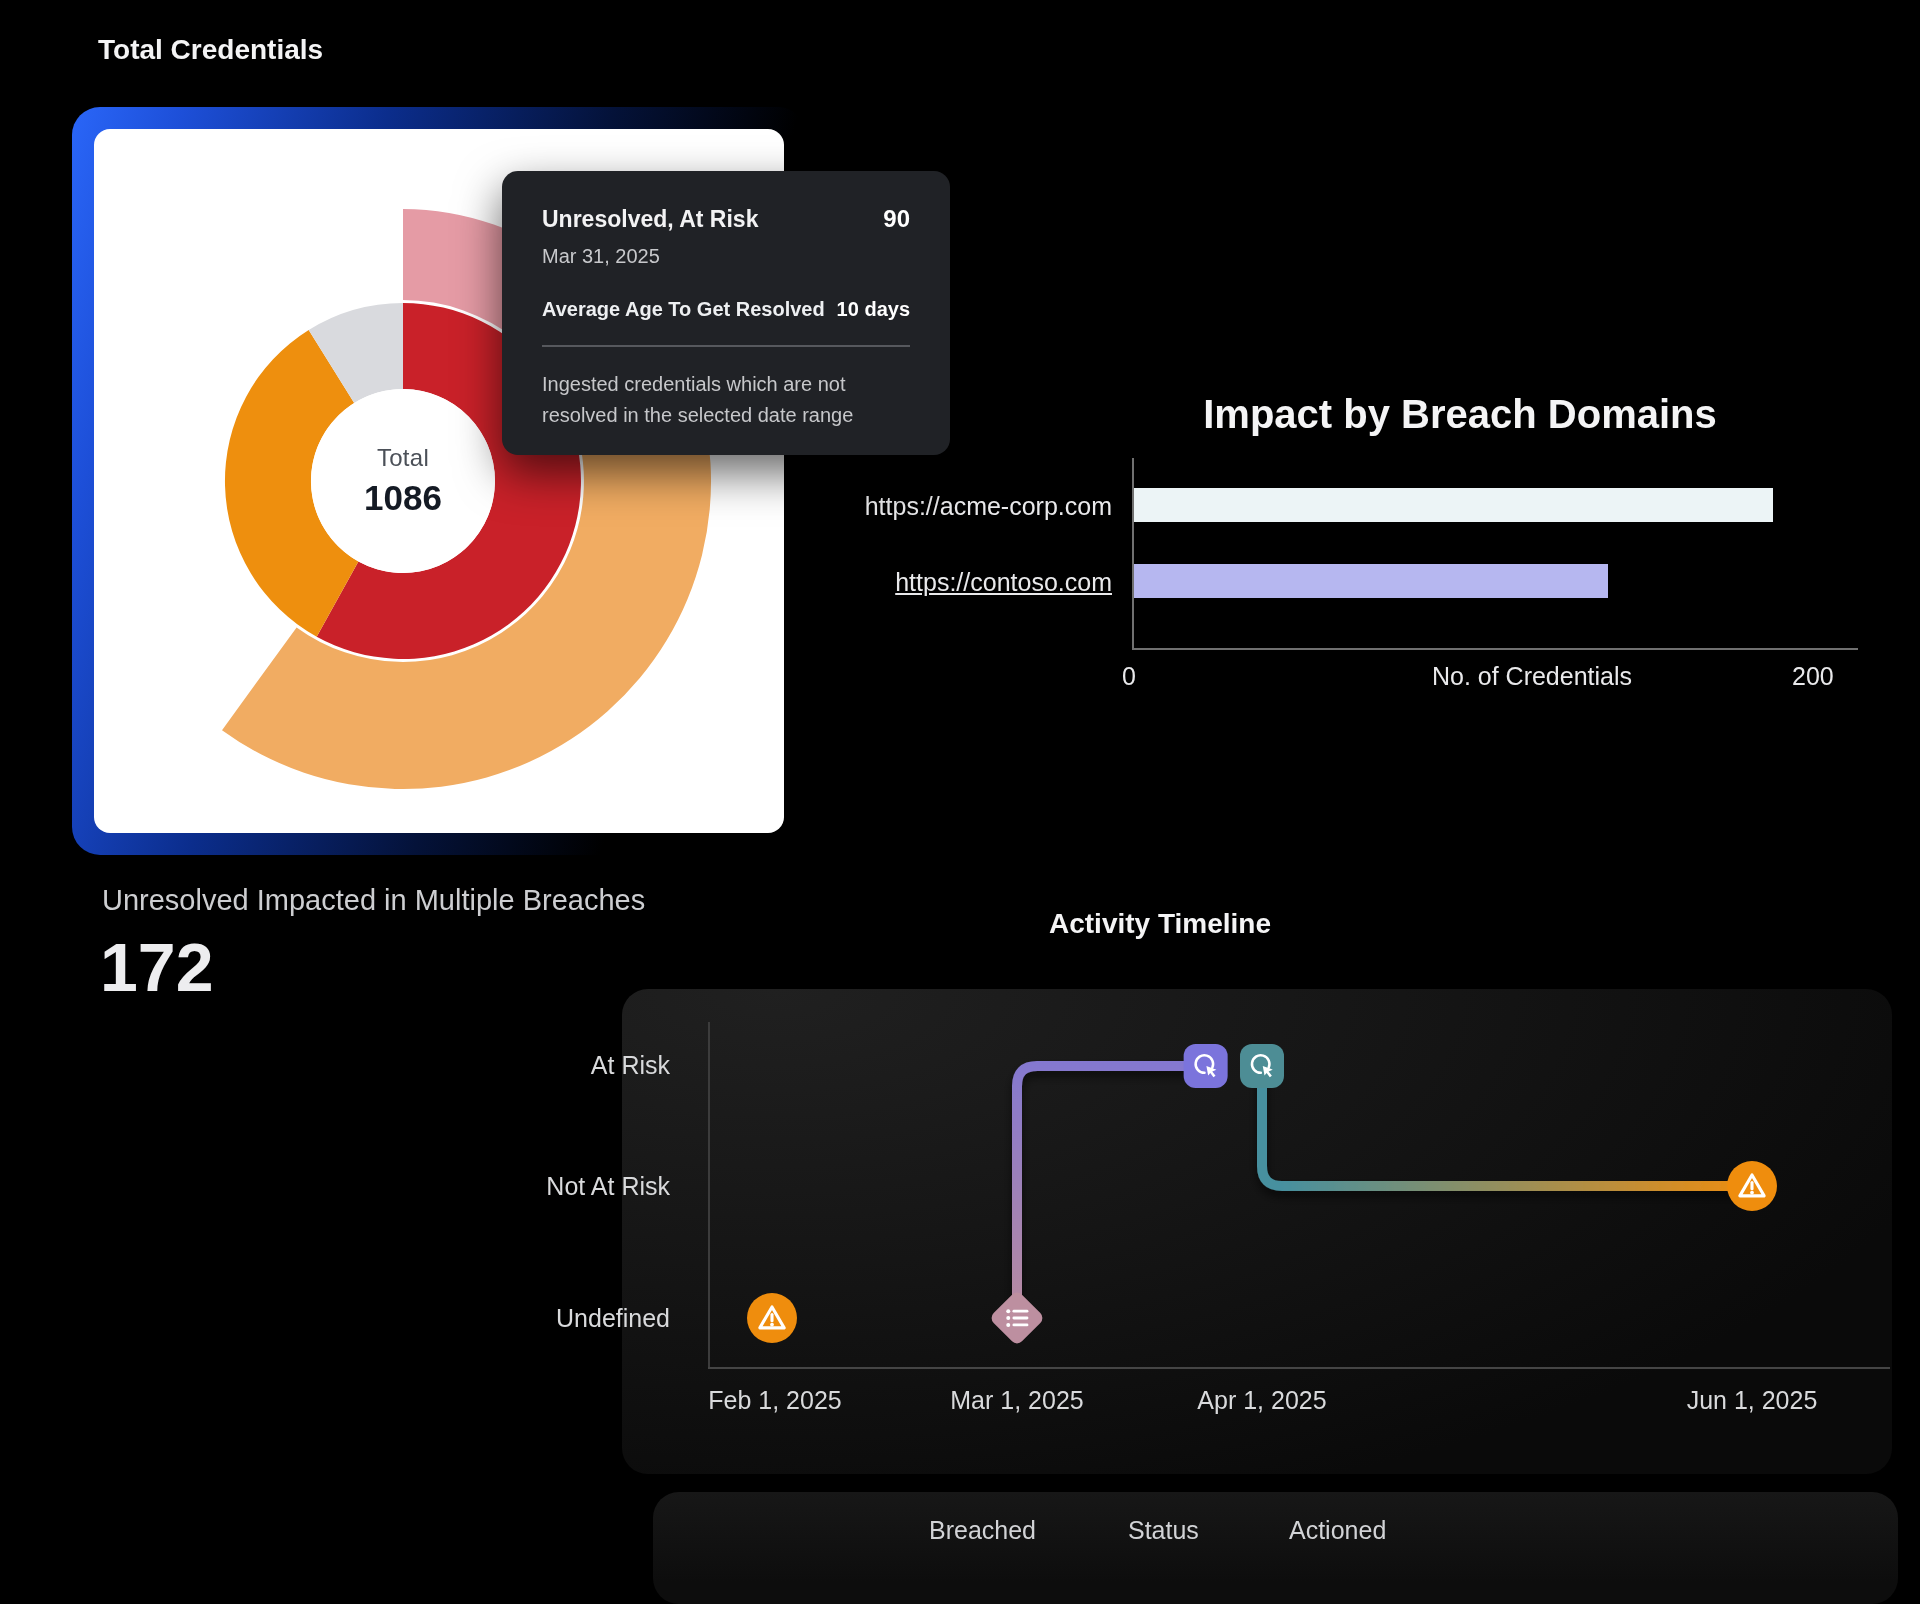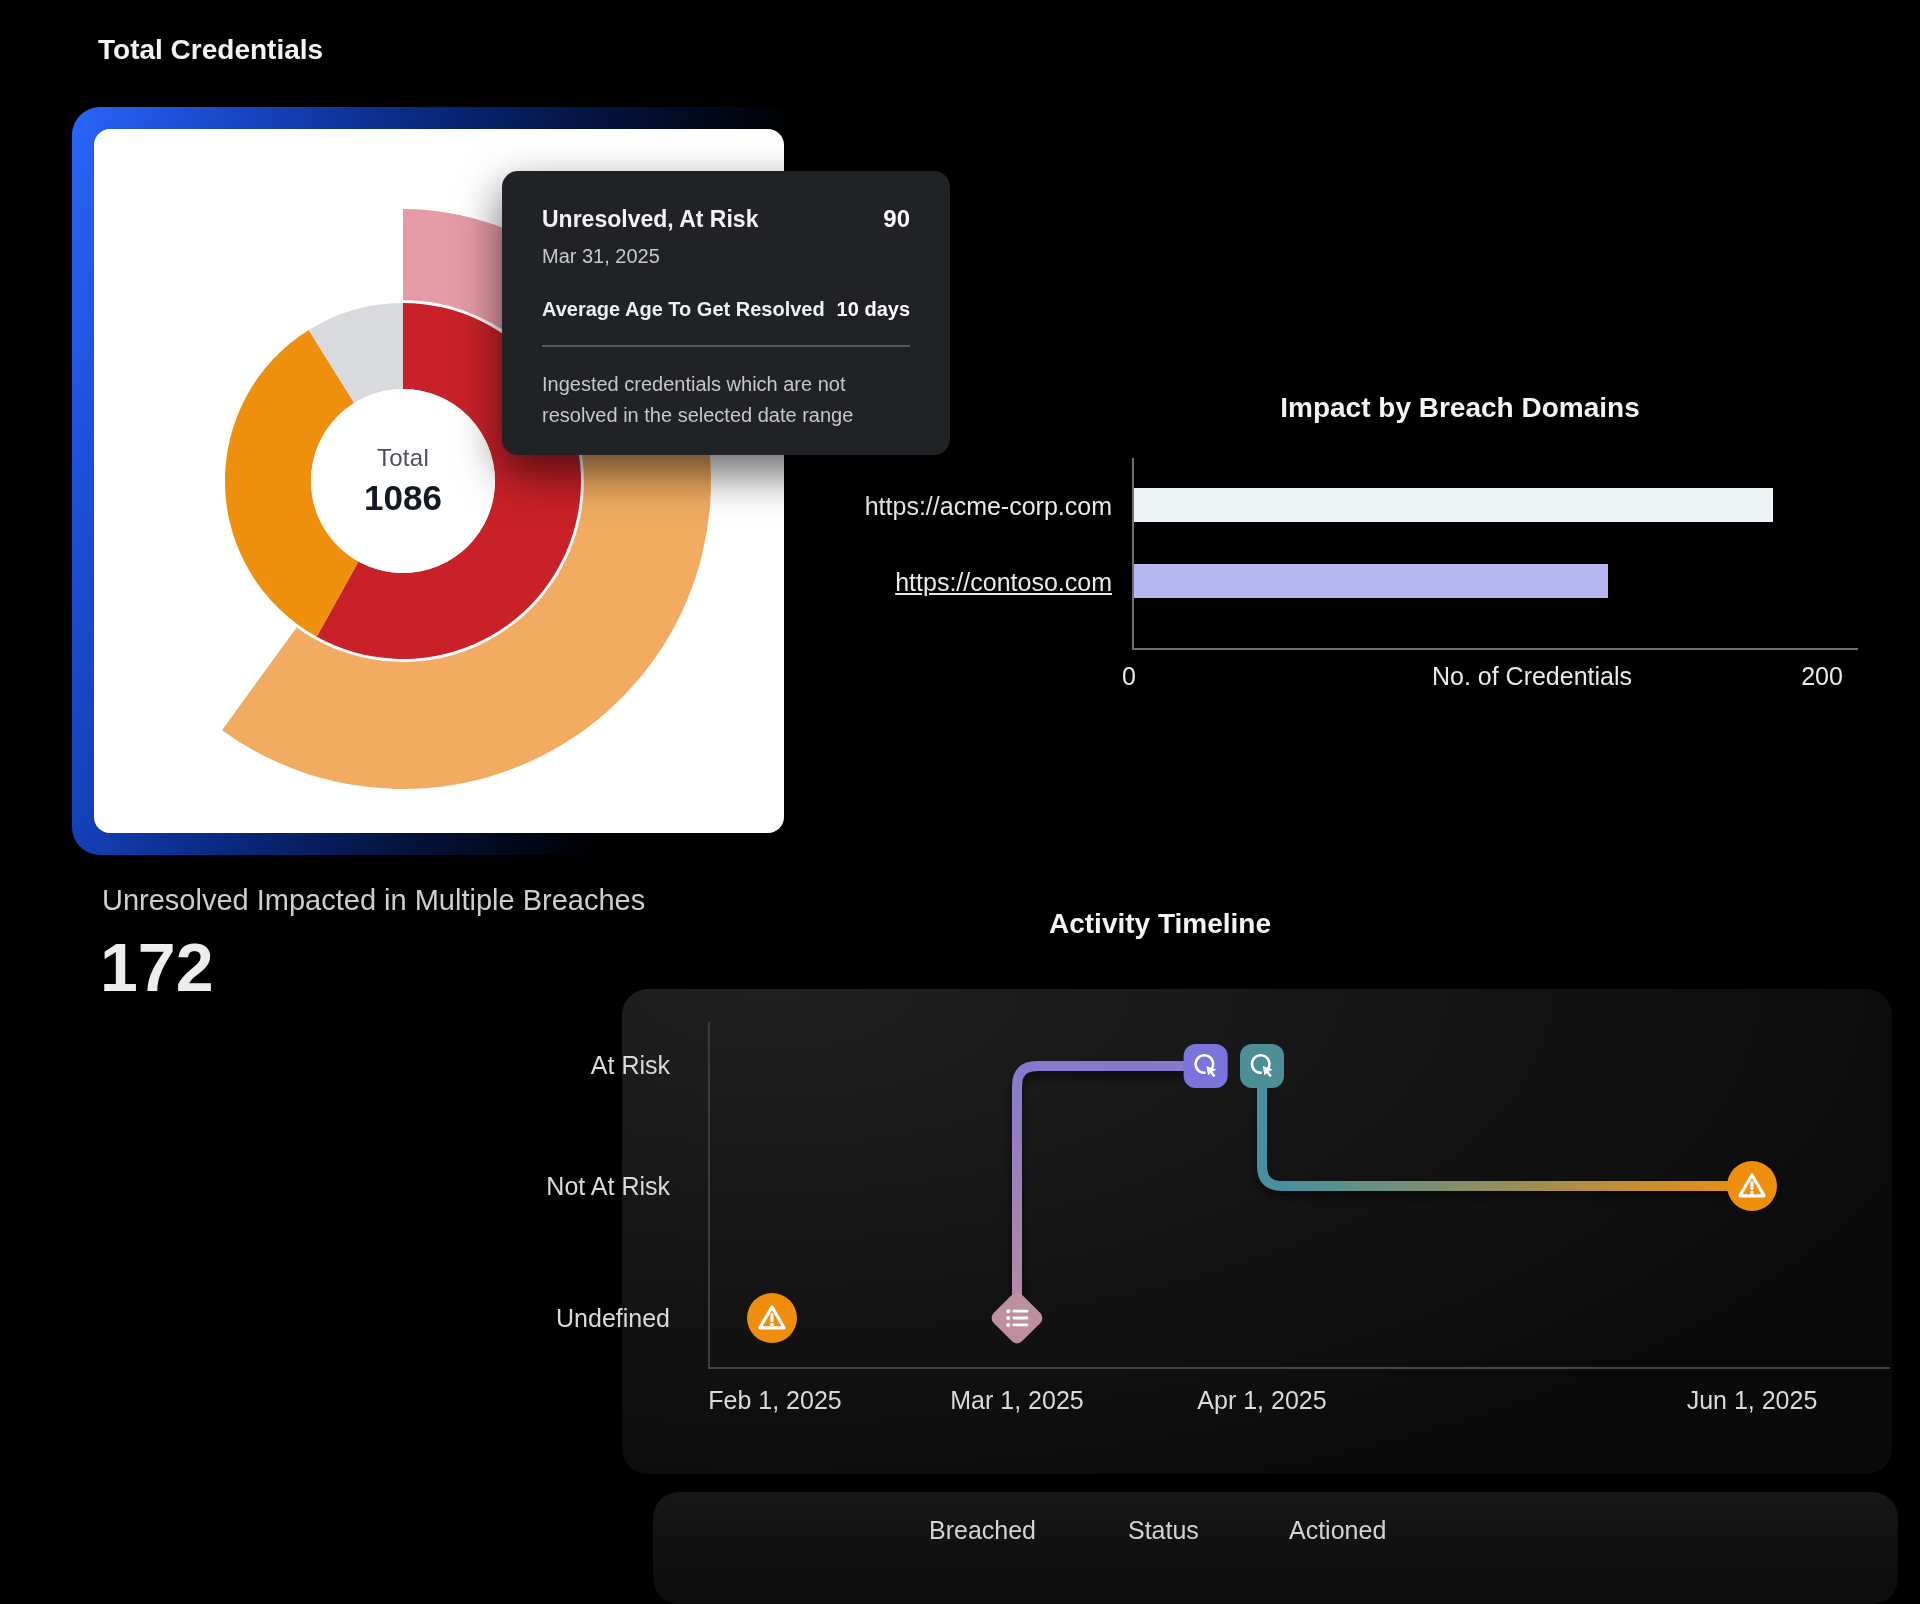--- a/index.html
+++ b/index.html
@@ -23,33 +23,33 @@
   .tt-head{display:flex;justify-content:space-between;align-items:baseline;}
   .tt-title{font-size:23px;font-weight:700;color:#f3f3f4;}
   .tt-value{font-size:24px;font-weight:700;color:#fff;}
   .tt-date{margin-top:12px;font-size:20px;color:#c7c8cb;}
   .tt-avg{display:flex;justify-content:space-between;margin-top:30px;font-size:20px;font-weight:600;color:#eef0f2;}
   .tt-avg-val{font-weight:700;color:#fff;}
   .tt-divider{height:2px;background:#56585d;margin-top:24px;}
   .tt-desc{margin-top:22px;font-size:20px;line-height:31px;color:#c6c7ca;}
 
   
-  .impact-title{left:1060px;top:392px;width:800px;text-align:center;font-size:28px;font-weight:700;color:#f4f4f5;margin:0;}
+  .impact-title{left:1060px;top:392px;width:800px;text-align:center;font-size:40px;font-weight:700;color:#f4f4f5;margin:0;}
   .imp-axis-v{left:1132px;top:458px;width:2px;height:192px;background:#707070;}
   .imp-axis-h{left:1132px;top:648px;width:726px;height:2px;background:#707070;}
   .bar{left:1134px;height:34px;}
   .bar-0{top:488px;}
   .bar-1{top:564px;}
   .bar-label{width:330px;text-align:right;font-size:25px;color:#e9e9eb;}
   .bar-label-0{left:782px;top:492px;}
   .bar-label-1{left:782px;top:568px;text-decoration:underline;}
   .imp-tick{font-size:25px;color:#e9e9eb;top:662px;}
   .imp-tick-0{left:1122px;}
   .imp-xlabel{left:1302px;width:460px;text-align:center;}
-  .imp-tick-200{left:1792px;width:60px;text-align:center;}
+  .imp-tick-200{left:1792px;width:60px;text-align:left;}
 
   
   .mb-label{left:102px;top:884px;font-size:29px;color:#cdced1;}
   .mb-value{left:100px;top:928px;font-size:68px;font-weight:700;color:#ededef;}
 
   
   .at-title{left:860px;top:908px;width:600px;text-align:center;font-size:28px;font-weight:700;color:#f4f4f5;margin:0;}
   .timeline-panel{left:622px;top:989px;width:1270px;height:485px;border-radius:26px;
       background:radial-gradient(130% 150% at 12% 0%,#202020 0%,#151515 38%,#0a0a0a 75%);}
   .tl-axis-v{left:708px;top:1022px;width:2px;height:346px;background:#3c3c3c;}

